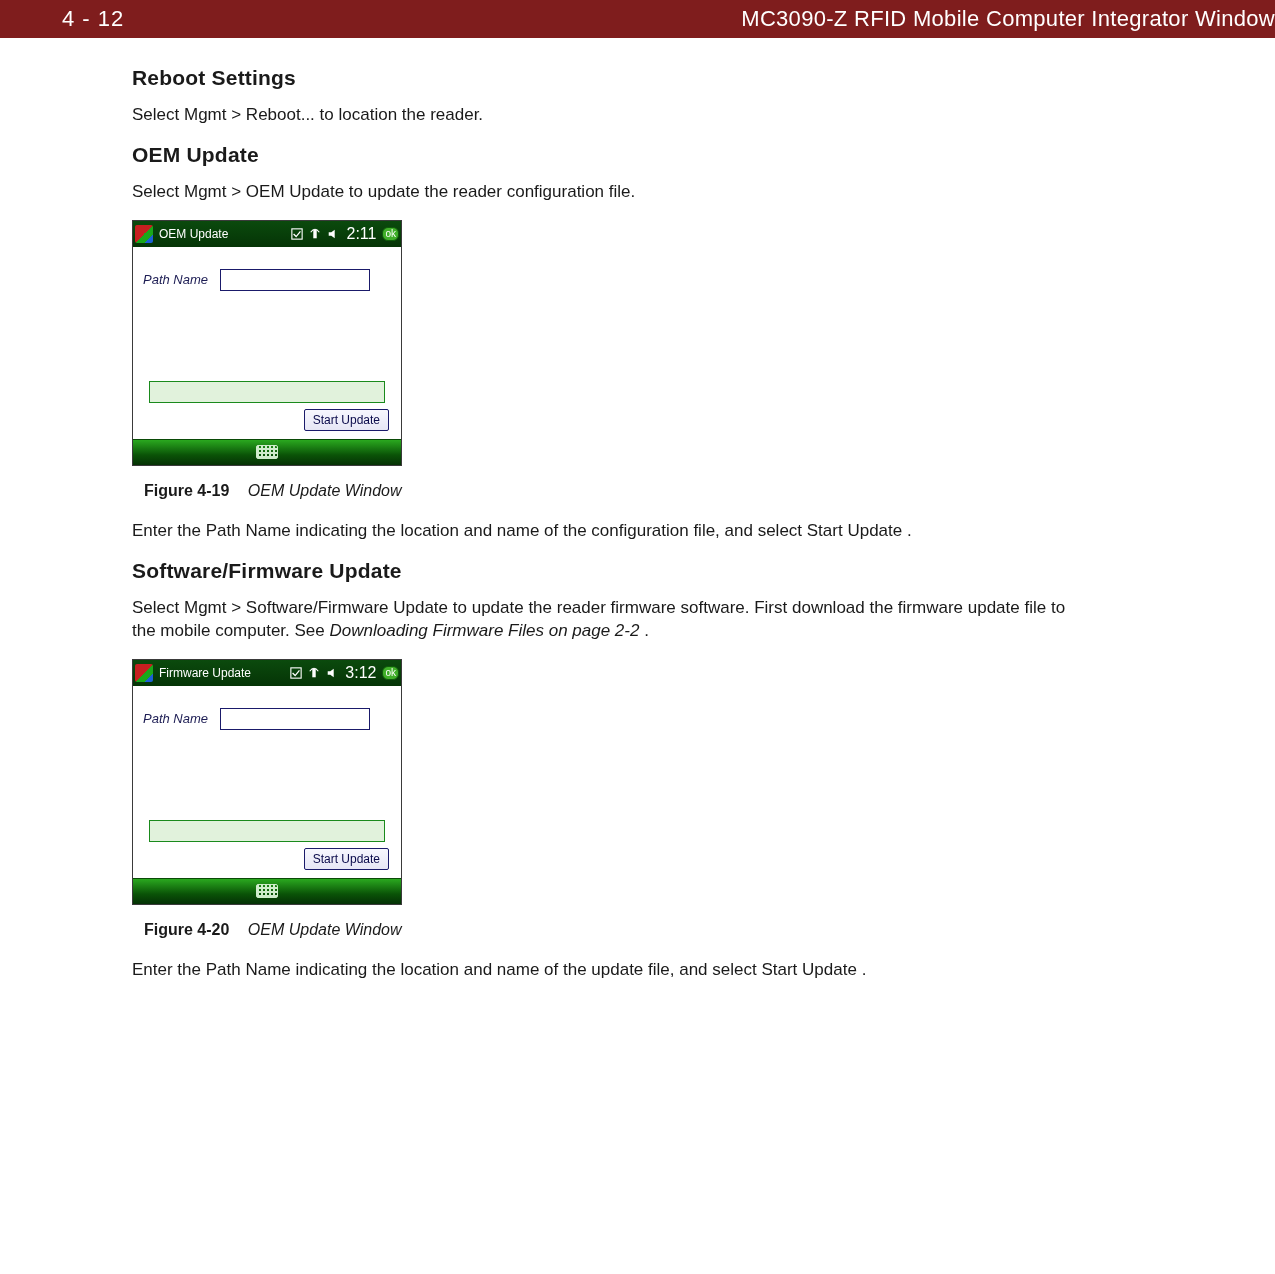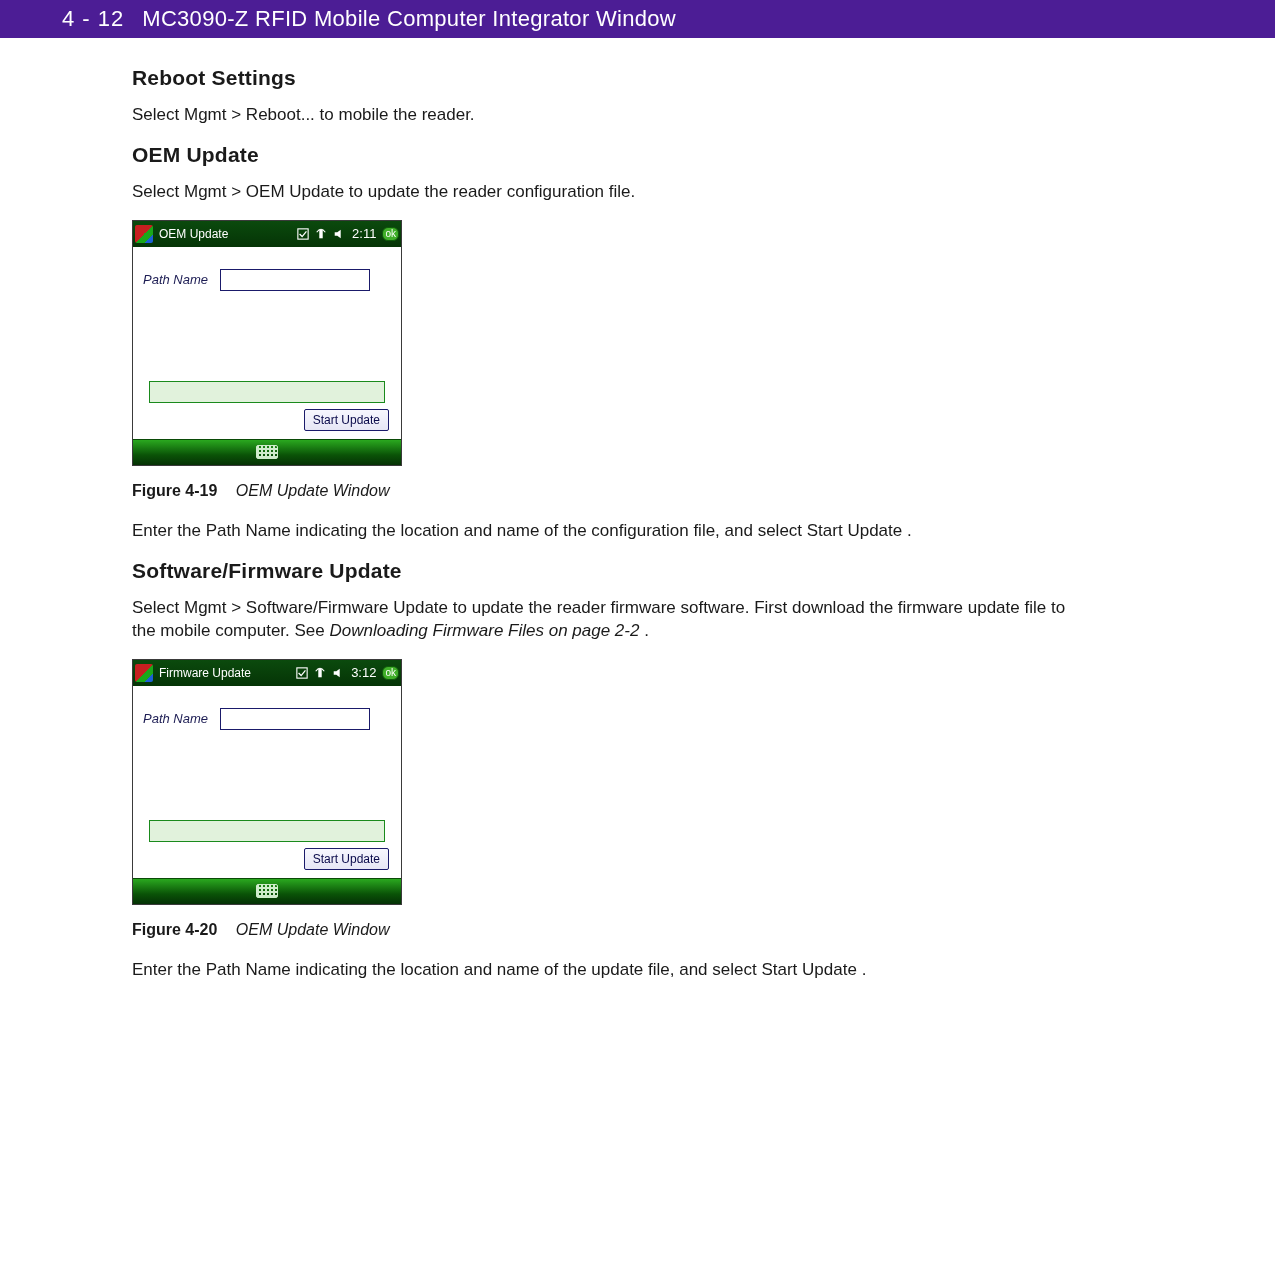--- a/index.html
+++ b/index.html
@@ -4,28 +4,29 @@
 <style>
   * { box-sizing: border-box; margin: 0; padding: 0; }
   body {
     font-family: Arial, Helvetica, sans-serif;
     font-size: 17px;
     color: #1a1a1a;
     background: #fff;
     width: 1275px;
   }
   .topbar {
-    background: #4c1d95;
+    background: #7f1d1d;
     color: #fff;
     padding: 6px 0 6px 62px;
     font-family: "Arial Narrow", Arial, sans-serif;
     font-stretch: condensed;
     font-size: 22px;
     display: flex;
     align-items: baseline;
+    justify-content: space-between;
   }
   .topbar .pagenum {
     margin-right: 18px;
     letter-spacing: 1px;
   }
   .topbar .doctitle {
     font-weight: 400;
     letter-spacing: 0.3px;
   }
   .content {
@@ -48,20 +49,21 @@
   p.body .ital { font-style: italic; }
   .figcap {
     margin: 16px 0 20px 0;
     font-size: 16px;
   }
   .figcap .fignum {
     font-family: "Arial Narrow", Arial, sans-serif;
     font-stretch: condensed;
     font-weight: 700;
     margin-right: 14px;
+    margin-left: 12px;
   }
   .figcap .figtitle { font-style: italic; }
 
   
   .device {
     width: 270px;
     border: 1px solid #3a3a3a;
     background: #fff;
     margin-bottom: 6px;
   }
@@ -86,21 +88,21 @@
     white-space: nowrap;
     overflow: hidden;
     padding-left: 2px;
   }
   .tb-icon {
     width: 14px; height: 14px;
     display: inline-flex;
     align-items: center; justify-content: center;
     flex: none;
   }
-  .tb-time { font-size: 13px; padding: 0 2px; flex: none; }
+  .tb-time { font-size: 16px; padding: 0 2px; flex: none; }
   .ok-btn {
     background: #41af2a;
     border: 1px solid #0e5a0a;
     color: #fff;
     font-size: 10px;
     padding: 1px 2px;
     border-radius: 6px;
     flex: none;
     line-height: 1;
   }
@@ -167,21 +169,21 @@
   <span class="pagenum">4 - 12</span>
   <span class="doctitle">MC3090-Z RFID Mobile Computer Integrator Window</span>
 </div>
 
 <div class="content">
 
   <h2 class="section">Reboot Settings</h2>
   <p class="body">
     <span>Select </span>
     <span class="bold">Mgmt &gt; Reboot...</span>
-    <span> to mobile the reader.</span>
+    <span> to location the reader.</span>
   </p>
 
   <h2 class="section">OEM Update</h2>
   <p class="body">
     <span>Select </span>
     <span class="bold">Mgmt &gt; OEM Update</span>
     <span> to update the reader configuration file.</span>
   </p>
 
   <div class="device">

